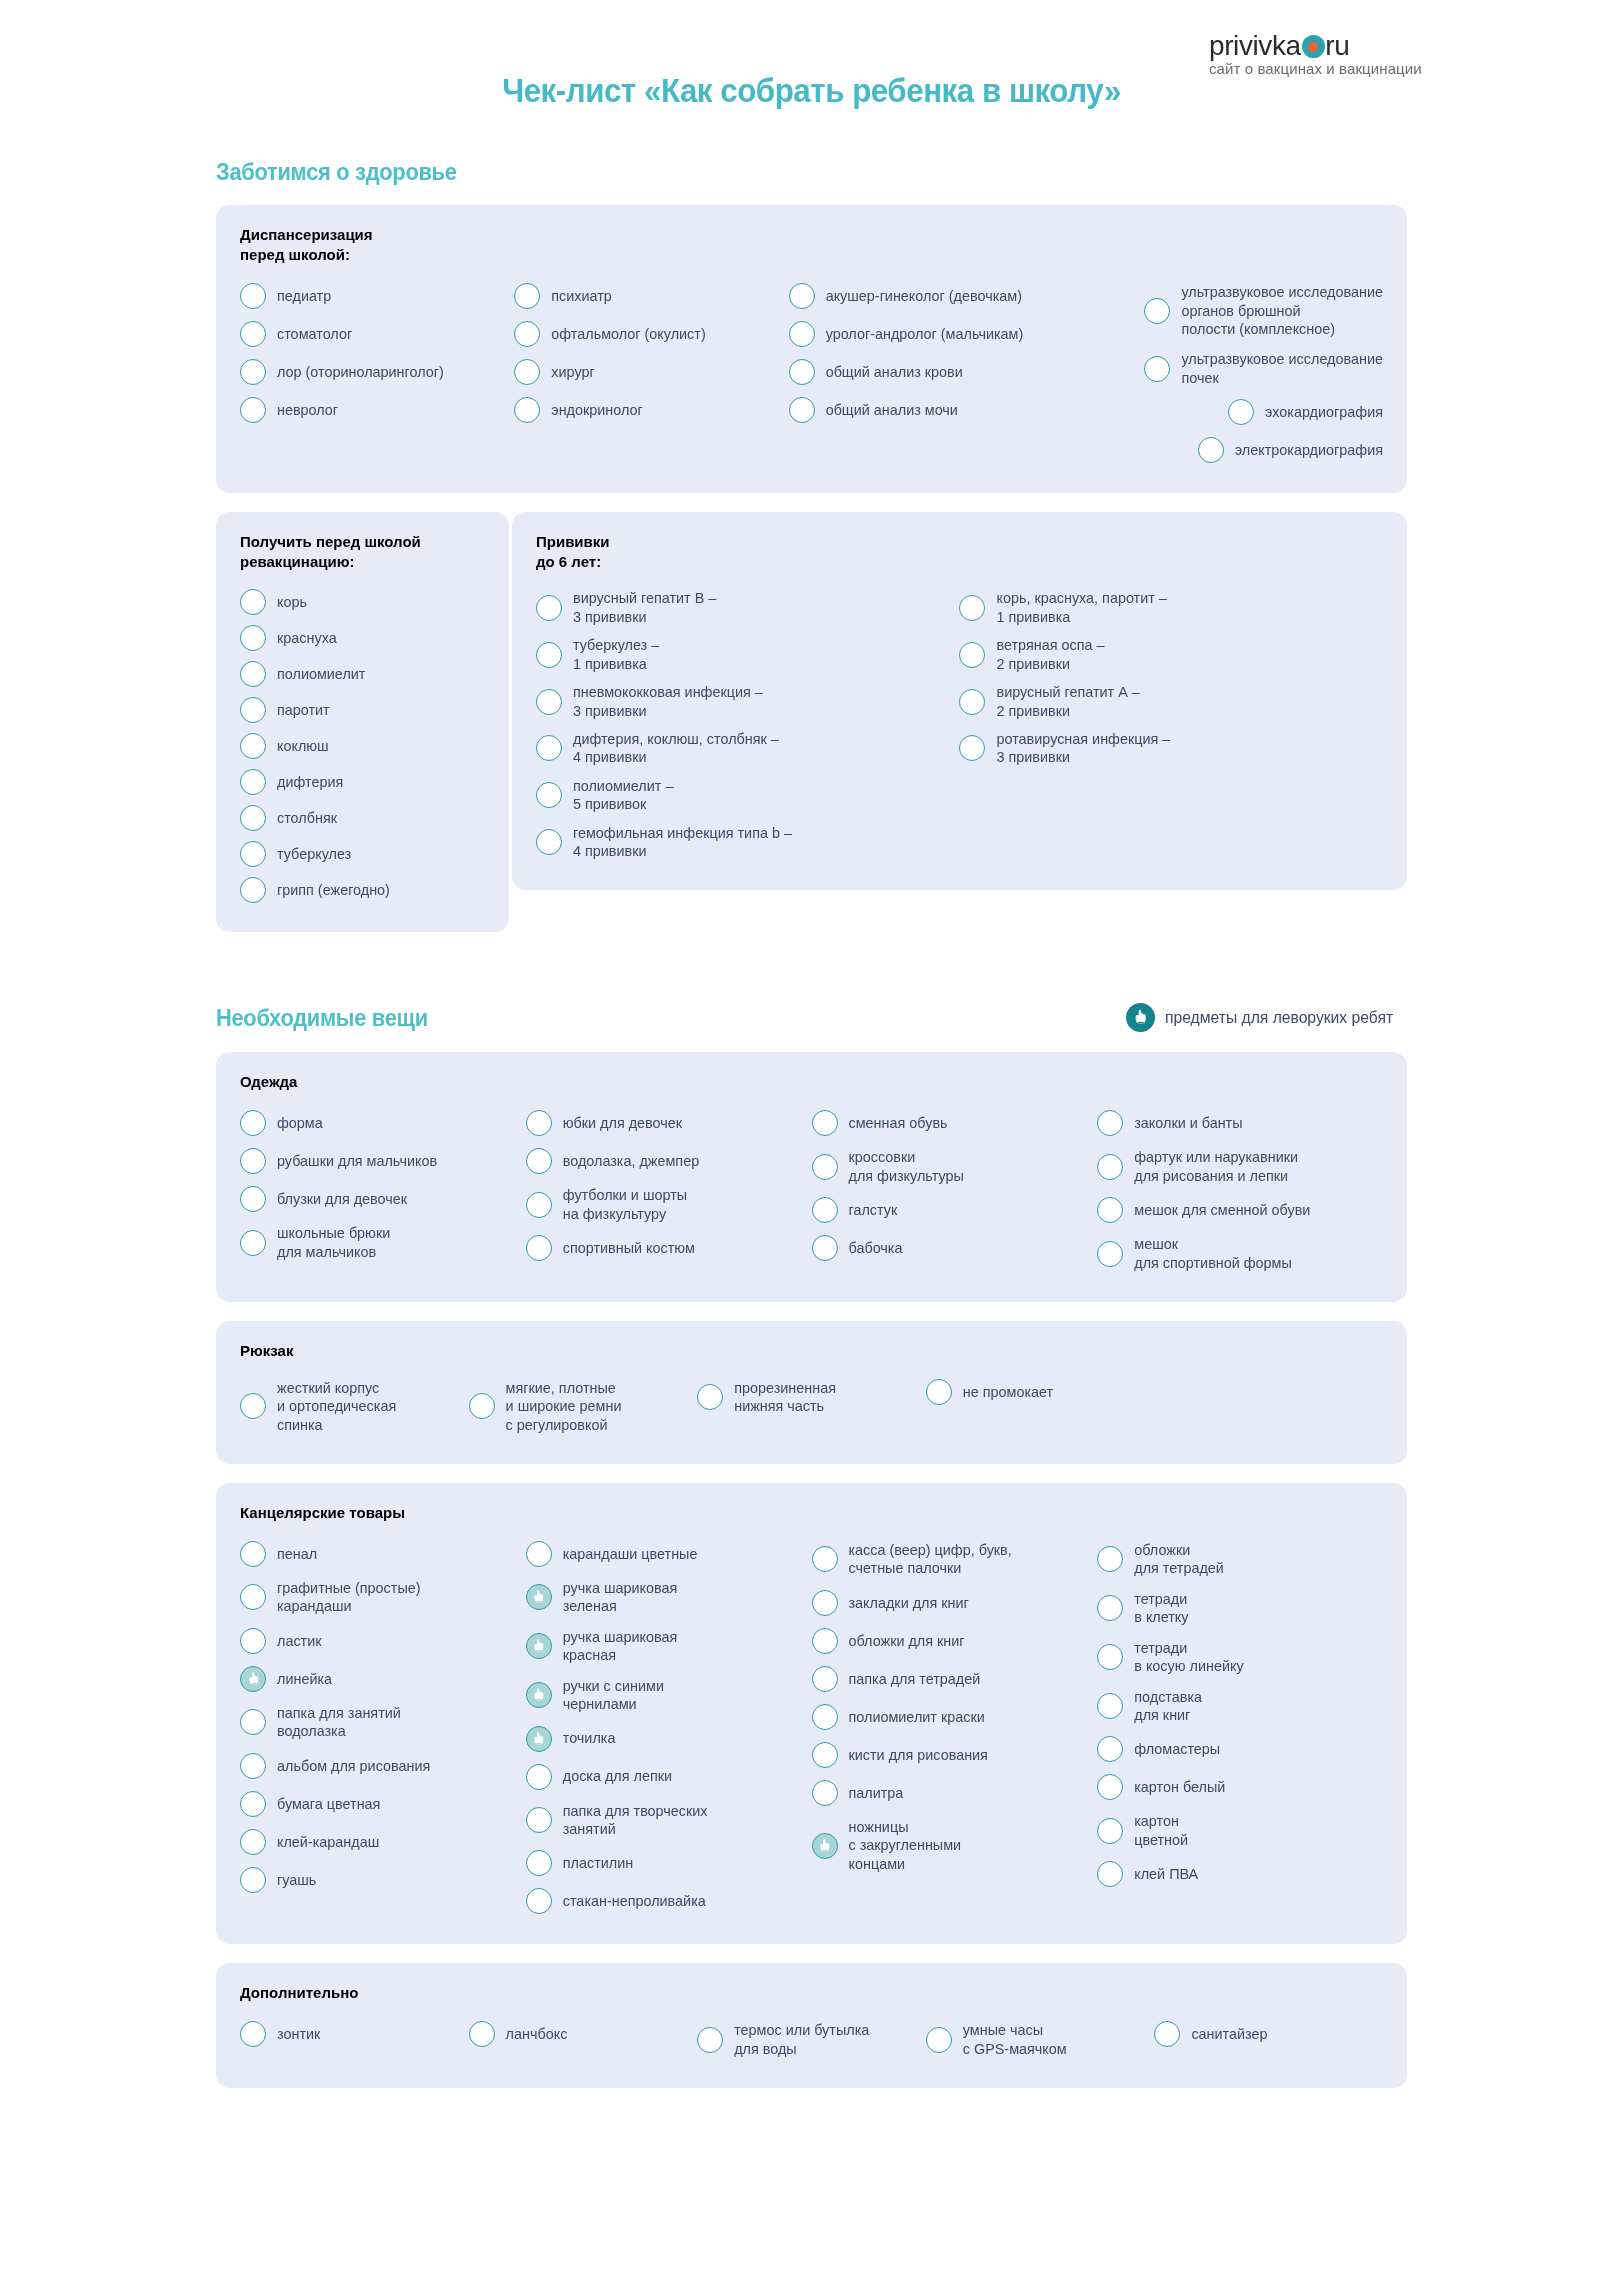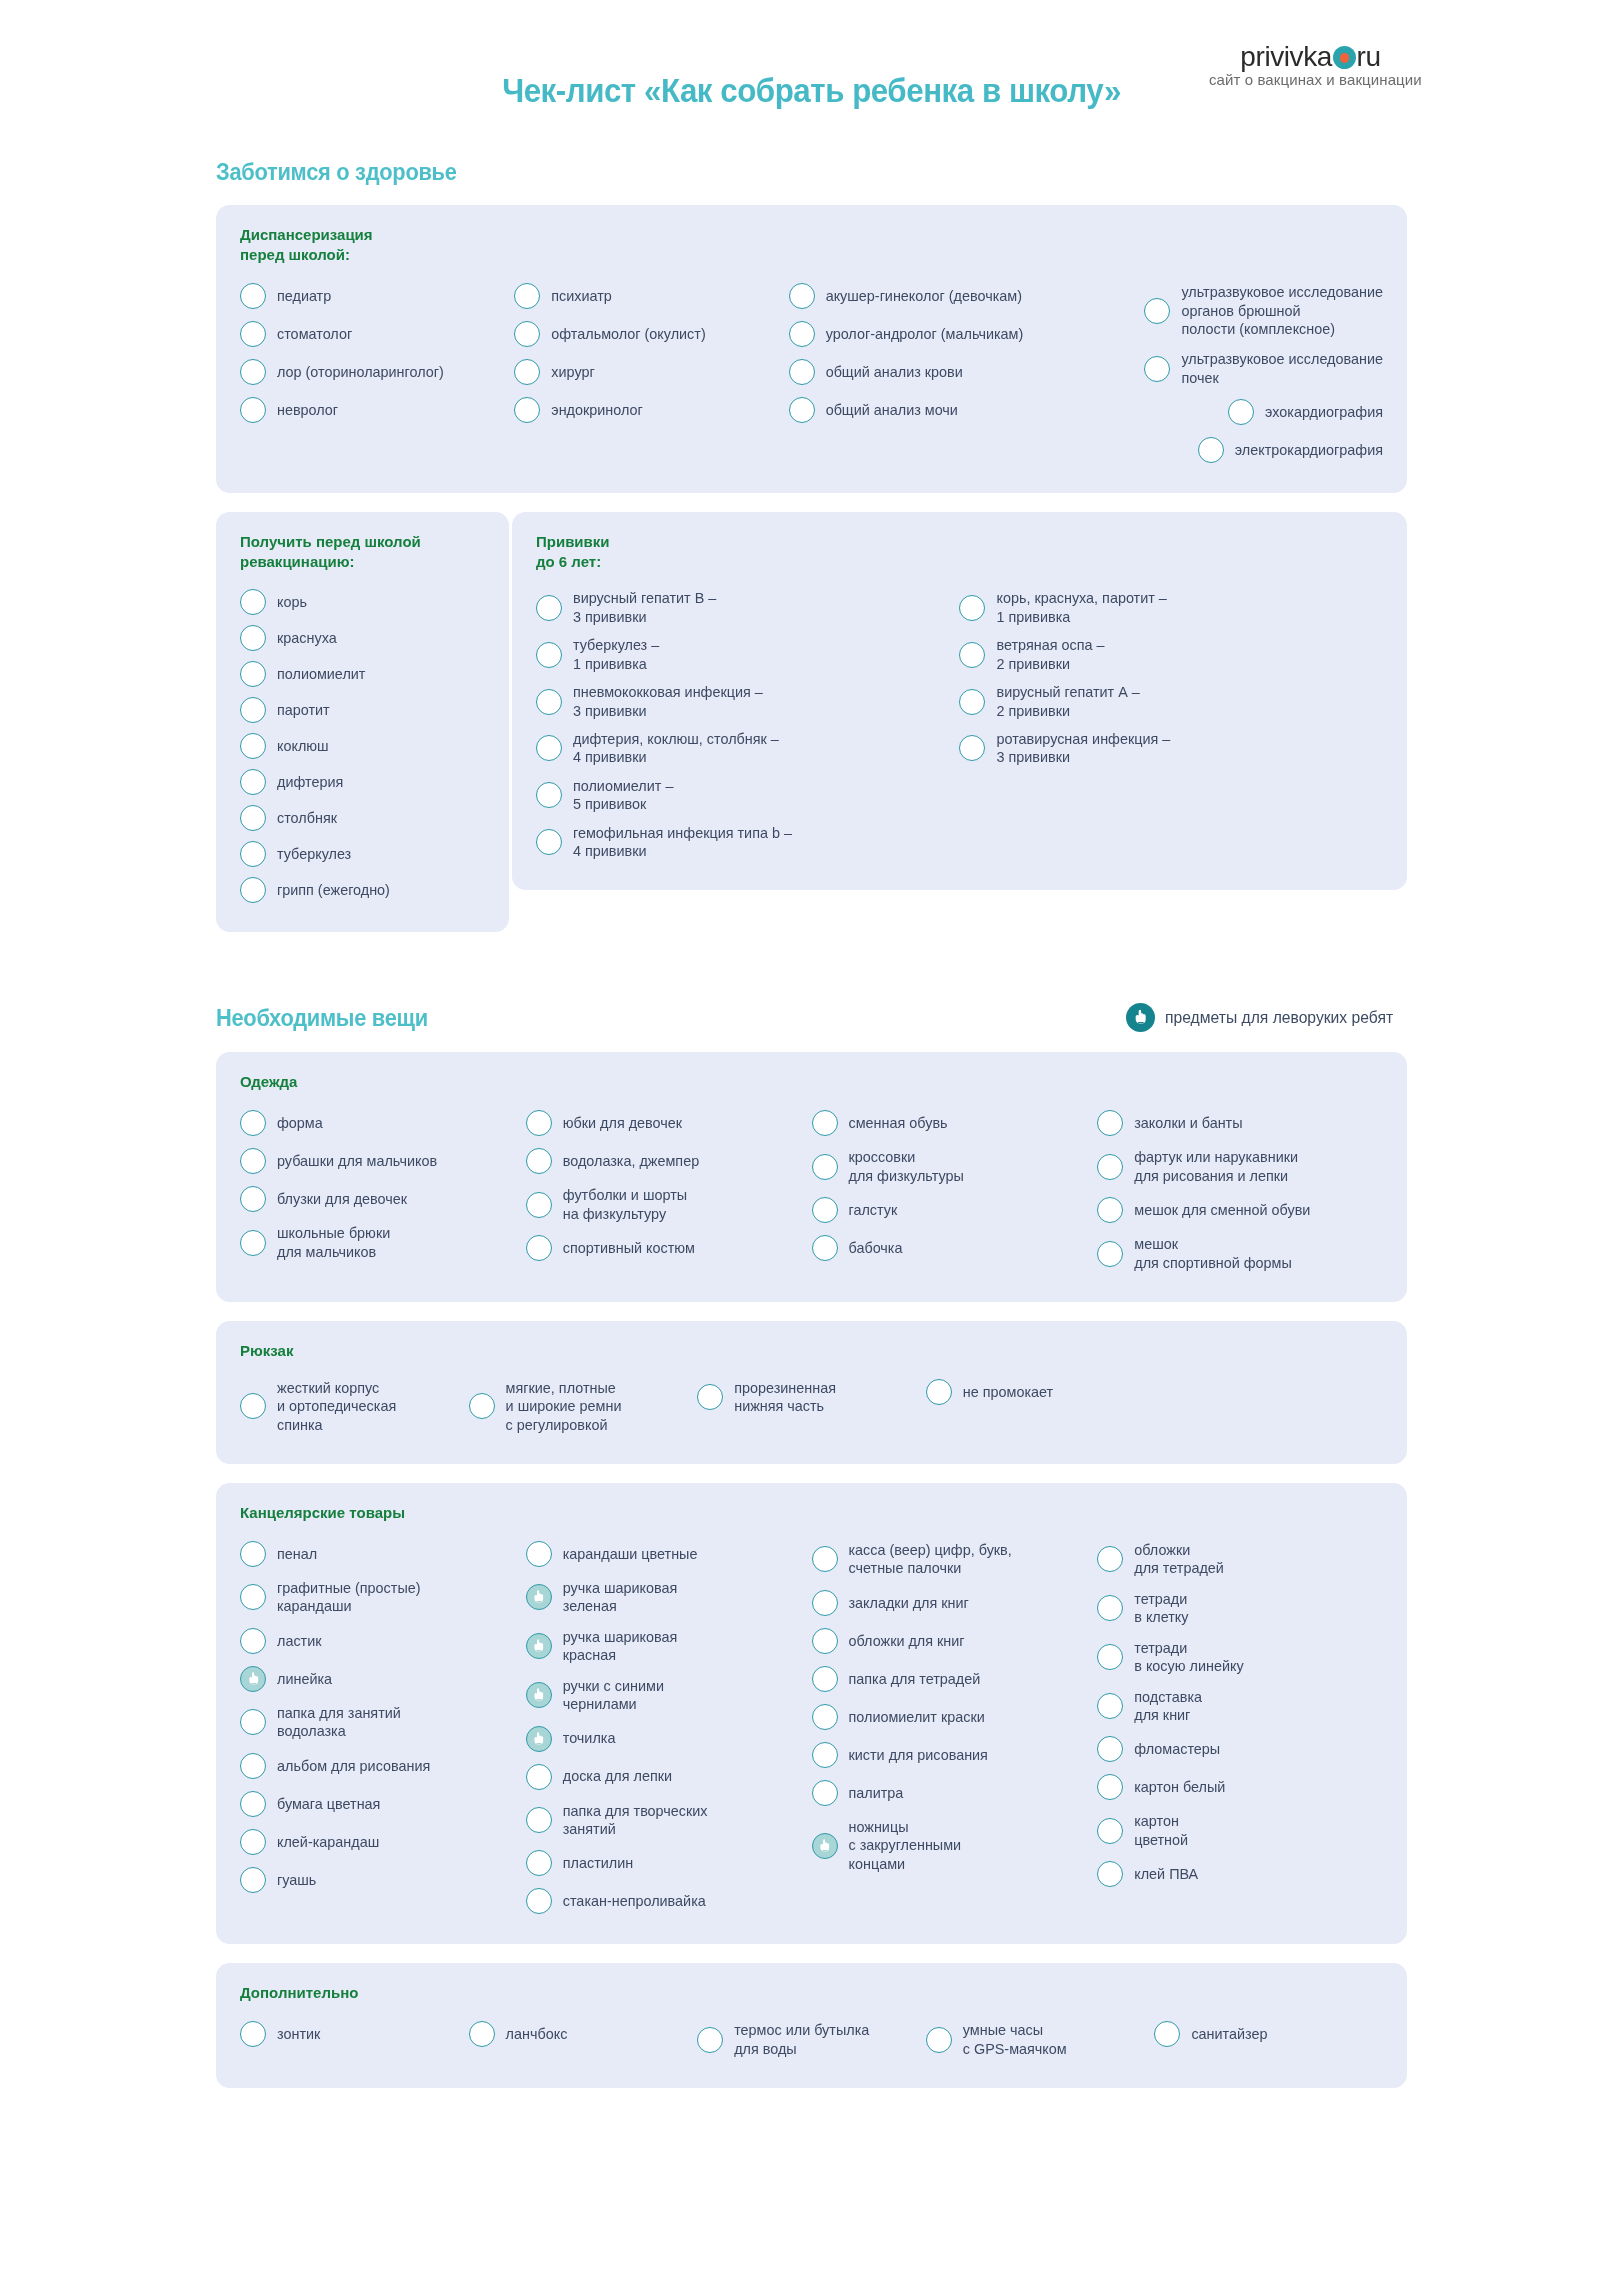--- a/index.html
+++ b/index.html
@@ -20,23 +20,23 @@
   .page {
     width: 1623px;
     min-height: 2295px;
     padding: 25px 216px 34px 216px;
     position: relative;
   }
 
   
   .logo-wrap {
     position: absolute;
-    top: 43px;
+    top: 32px;
     right: 211px;
-    text-align: center;
+    text-align: left;
     width: 203px;
   }
   .logo-main {
     font-size: 28px;
     font-weight: 400;
     color: #2b2b2b;
     letter-spacing: -0.4px;
     line-height: 1;
     white-space: nowrap;
   }
@@ -124,21 +124,21 @@
   
   .card {
     background: #e7ebf7;
     border-radius: 13.5px;
     padding: 20px 24px 24px 24px;
     margin-bottom: 18.6px;
   }
   .card-title {
     font-size: 15px;
     font-weight: 700;
-    color: #15803d;
+    color: #000000;
     line-height: 1.35;
     margin-bottom: 12px;
     white-space: pre-line;
   }
 
   .row { display: flex; }
   .row-gap { gap: 3px; }
 
   
   .cols { display: flex; width: 100%; }

